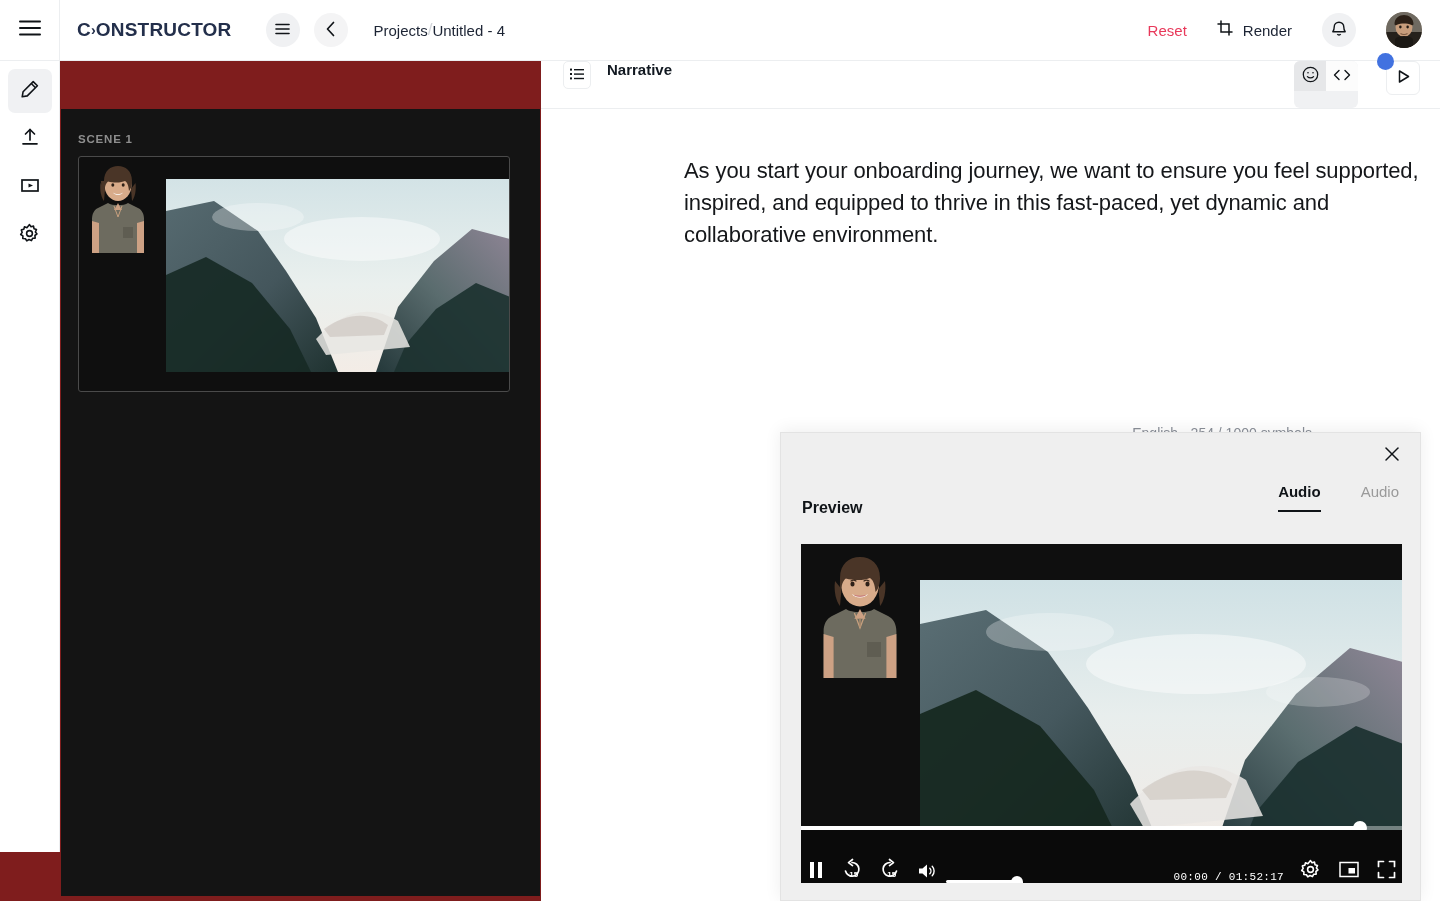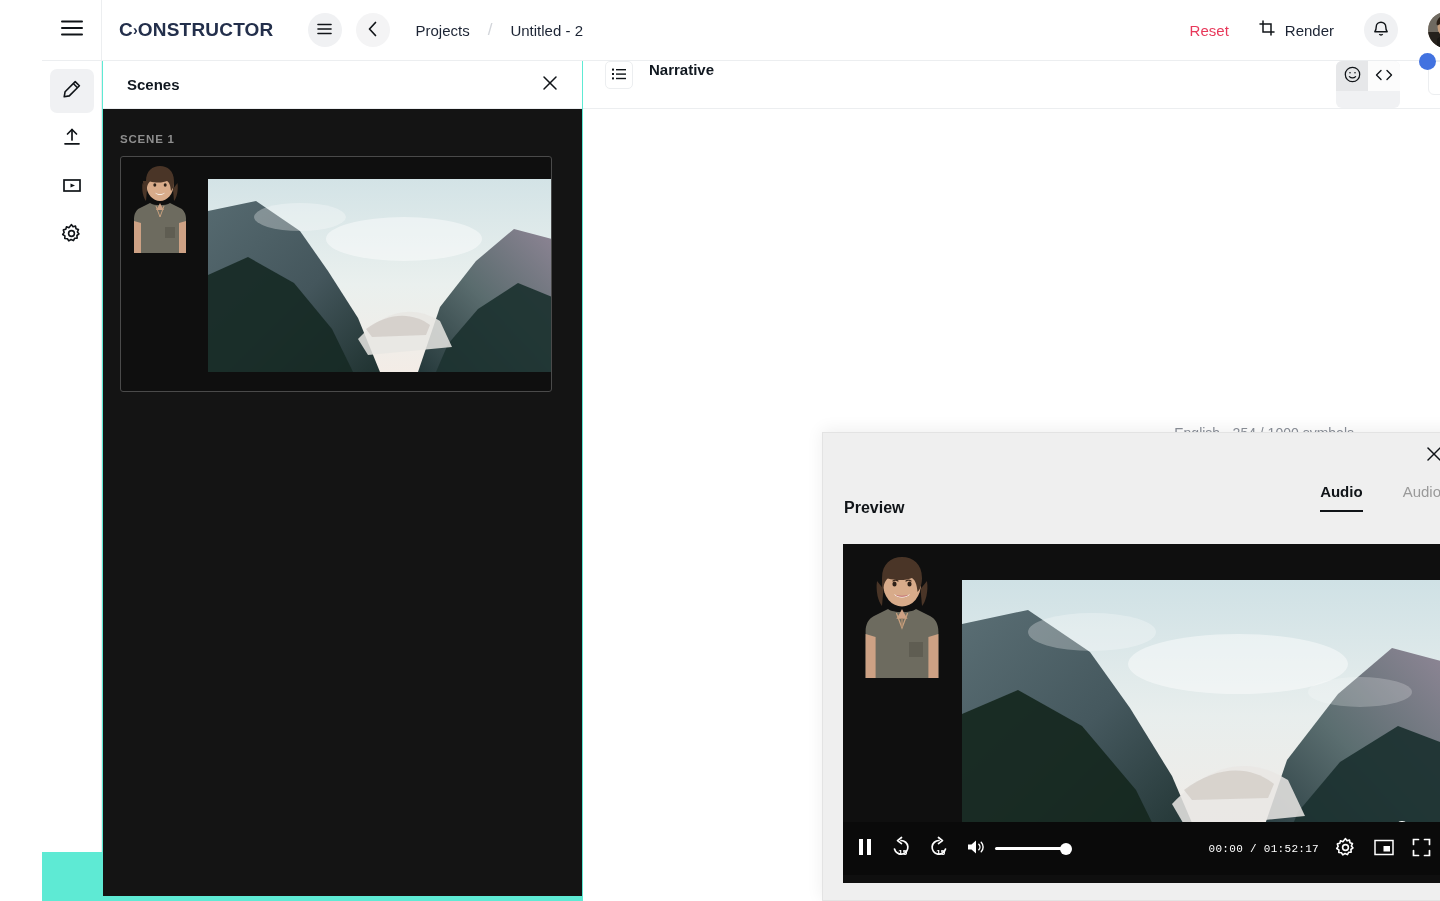--- a/index.html
+++ b/index.html
@@ -2,21 +2,21 @@
 <html><head>
 <meta charset="utf-8">
 <style>
   * { box-sizing: border-box; margin: 0; padding: 0; }
   html, body {
     width: 1440px; height: 901px;
     font-family: "Liberation Sans", sans-serif;
     background: #ffffff;
     overflow: hidden;
   }
-  .app { position: relative; width: 1236px; height: 901px; background:#5eead4;margin-left:42px; }
+  .app { position: relative; width: 1236px; height: 901px; background:#7f1d1d; }
 
   
   .topbar {
     position: absolute; left: 0; top: 0; width: 1440px; height: 61px;
     background: #fff; border-bottom: 1px solid #eceef0;
     display: flex; align-items: center;
   }
   .hamburger-cell {
     width: 60px; height: 61px; display: flex; align-items: center; justify-content: center;
     border-right: 1px solid #eceef0; cursor: pointer;
@@ -25,21 +25,21 @@
     margin-left: 17px; font-size: 19px; font-weight: 700; letter-spacing: .2px;
     color: #232f4b; white-space: nowrap;
   }
   .logo .chev { font-size: 14px; vertical-align: 1px; }
   .round-btn {
     width: 34px; height: 34px; border-radius: 50%; background: #f0f1f3;
     display: flex; align-items: center; justify-content: center; cursor: pointer;
     border: none;
   }
   .round-btn.plain { background: #f4f4f5; }
-  .crumbs { display: flex; align-items: center; gap: 18px; margin-left: 26px; }
+  .crumbs { display: flex; align-items: center; margin-left: 26px; }
   .crumb { font-size: 15px; color: #1c2434; cursor: pointer; white-space: nowrap; }
   .crumb-sep { color: #d2d5da; font-size: 17px; }
   .top-right { margin-left: auto; display: flex; align-items: center; gap: 30px; padding-right: 18px; }
   .reset-btn { color: #e8385a; font-size: 15px; cursor: pointer; background:none; border:none; font-family: inherit;}
   .render-btn {
     display: flex; align-items: center; gap: 9px; font-size: 15px; color: #1c2434;
     cursor: pointer; background: none; border: none; font-family: inherit;
   }
   .avatar-btn {
     width: 36px; height: 36px; border-radius: 50%; overflow: hidden; cursor: pointer;
@@ -140,22 +140,22 @@
   .player-presenter { position: absolute; left: 21px; top: 6px; width: 76px; height: 128px; }
   .player-bg { position: absolute; left: 119px; top: 36px; width: 483px; height: 271px; overflow: hidden; }
 
   .progress { position: absolute; left: 0; bottom: 53px; width: 601px; height: 4px; background: rgba(255,255,255,.38); }
   .progress-fill { position: absolute; left: 0; top: 0; height: 4px; background: #ffffff; }
   .progress-knob {
     position: absolute; top: -5px; width: 14px; height: 14px; border-radius: 50%;
     background: #fff; transform: translateX(-7px); cursor: pointer;
   }
   .ctrlbar {
-    position: absolute; left: 0; bottom: 8px; width: 601px; height: 53px;
-    background: #0a0a0a; display: flex; align-items: center; padding: 0 13px;
+    position: absolute; left: 0; bottom: 0; width: 601px; height: 53px;
+    background: #0a0a0a; display: flex; align-items: flex-end; padding: 0 6px;
   }
   .ctrl { background: none; border: none; cursor: pointer; display: flex; align-items: center;
           justify-content: center; padding: 0; margin-right: 16px; }
   .vol-track { width: 72px; height: 3px; background: #fff; border-radius: 2px; position: relative; margin-right: 8px; }
   .vol-knob { position: absolute; right: -5px; top: -4.5px; width: 12px; height: 12px; border-radius: 50%; background:#fff; cursor:pointer;}
   .time {
     margin-left: auto; margin-right: 16px; color: #fff; font-size: 11px;
     font-family: "Liberation Mono", monospace; letter-spacing: .3px; white-space: nowrap;
   }
   .ctrl-right { display: flex; align-items: center; gap: 18px; }
@@ -200,21 +200,21 @@
           <svg width="10" height="16" viewBox="0 0 10 16">
               <polyline points="7.5,1.5 1.5,8 7.5,14.5" fill="none" stroke="#101418" stroke-width="1.7" stroke-linecap="round" stroke-linejoin="round"></polyline>
             </svg>
         </span>
       </button>
     </div>
 
     <div class="crumbs">
       <span class="crumb">Projects</span>
       <span class="crumb-sep">/</span>
-      <span class="crumb">Untitled - 2</span>
+      <span class="crumb">Untitled - 4</span>
     </div>
 
     <div class="top-right">
       <button class="reset-btn">Reset</button>
       <button class="render-btn">
         <span>
           <svg width="17" height="17" viewBox="0 0 17 17">
               <g fill="none" stroke="#101418" stroke-width="1.5" stroke-linecap="round">
           <path d="M4 1v11h11"></path>
                 <path d="M1 4h11v11"></path>
@@ -290,33 +290,20 @@
         <svg width="21" height="21" viewBox="0 0 21 21">
             <g fill="none" stroke="#101418" stroke-width="1.6" stroke-linejoin="round">
         <circle cx="10.5" cy="10.5" r="2.9"></circle>
         <path d="M10.5 1.6l1.5 2.1 2.5-.6.5 2.6 2.5.8-1.1 2.4 1.6 2-2.1 1.6.3 2.6-2.6.2-1.2 2.3-2.4-1.1-2.2 1.4-1.4-2.2-2.6-.2.1-2.6-2.2-1.4 1.5-2.1-.9-2.5 2.5-.6.7-2.5 2.4.9z"></path>
             </g>
           </svg>
       </span>
     </div>
   </div>
 
-  <div class="scenes-head">
-    <span class="scenes-title">Scenes</span>
-    <button class="scenes-close">
-      <span>
-        <svg width="16" height="16" viewBox="0 0 16 16">
-            <g stroke="#101418" stroke-width="1.5" stroke-linecap="round">
-        <line x1="2" y1="2" x2="14" y2="14"></line>
-              <line x1="14" y1="2" x2="2" y2="14"></line>
-            </g>
-          </svg>
-      </span>
-    </button>
-  </div>
 
   <div class="scenes-body">
     <div class="scene-label">SCENE 1</div>
     <div class="scene-card">
       <div class="scene-bg">
         <svg width="344" height="193" viewBox="0 0 344 193" preserveAspectRatio="none">
           <defs>
             <linearGradient id="sky1" x1="0" y1="0" x2="0" y2="1">
               <stop offset="0" stop-color="#d3e3e6"></stop>
                 <stop offset="0.55" stop-color="#eaf0ee"></stop>
@@ -413,20 +400,21 @@
           <svg width="15" height="15" viewBox="0 0 15 15">
               <polygon points="3.5,2 12.5,7.5 3.5,13" fill="none" stroke="#101418" stroke-width="1.5" stroke-linejoin="round"></polygon>
             </svg>
         </span>
       </button>
     </div>
   </div>
 
   <div class="narr-body">
     <div class="narr-text">
+      <p>As you start your onboarding journey, we want to ensure you feel supported, inspired, and equipped to thrive in this fast-paced, yet dynamic and collaborative environment.</p>
     </div>
     <div class="narr-meta">English · 254 / 1000 symbols</div>
   </div>
 
   <div class="modal">
     <button class="modal-close">
       <span>
         <svg width="16" height="16" viewBox="0 0 16 16">
             <g stroke="#101418" stroke-width="1.5" stroke-linecap="round">
         <line x1="2" y1="2" x2="14" y2="14"></line>

